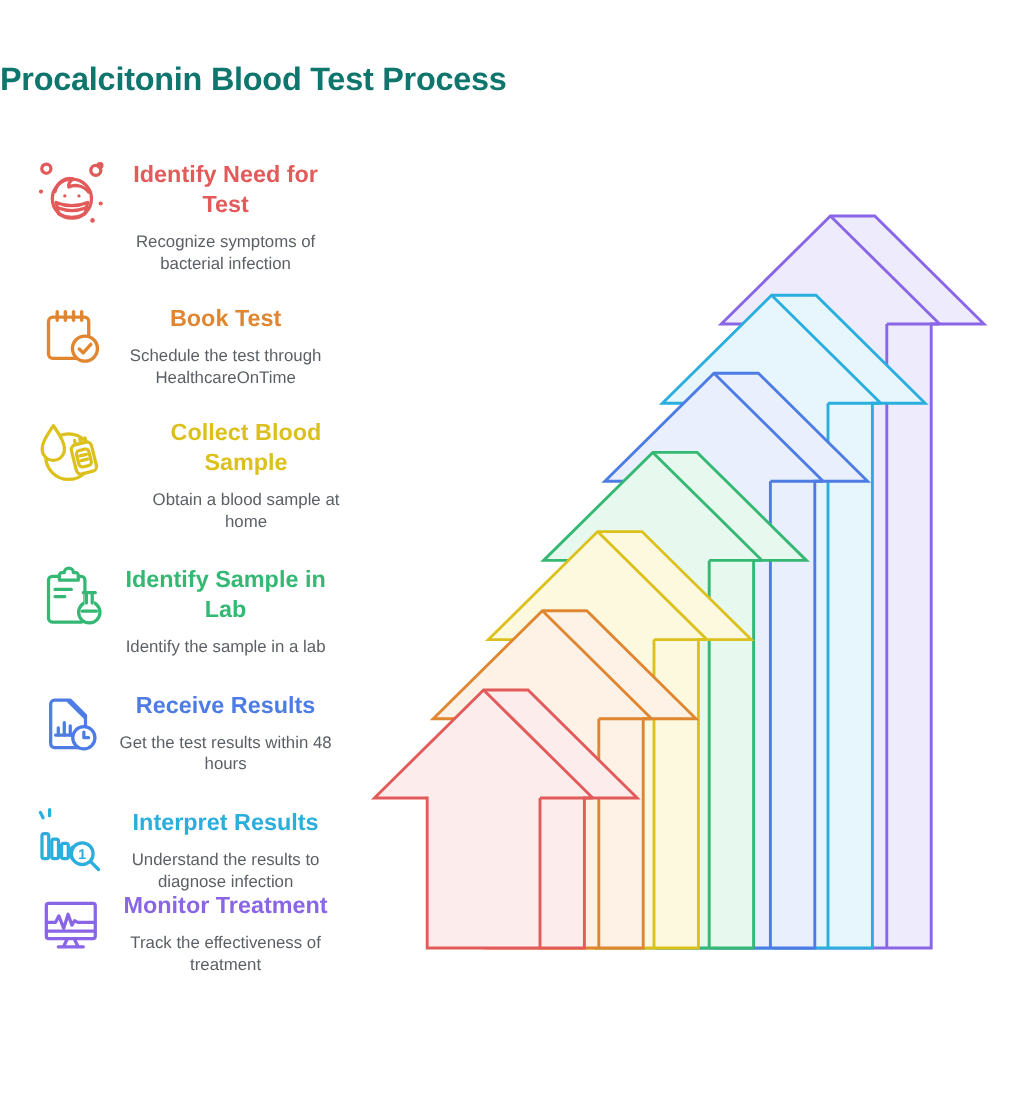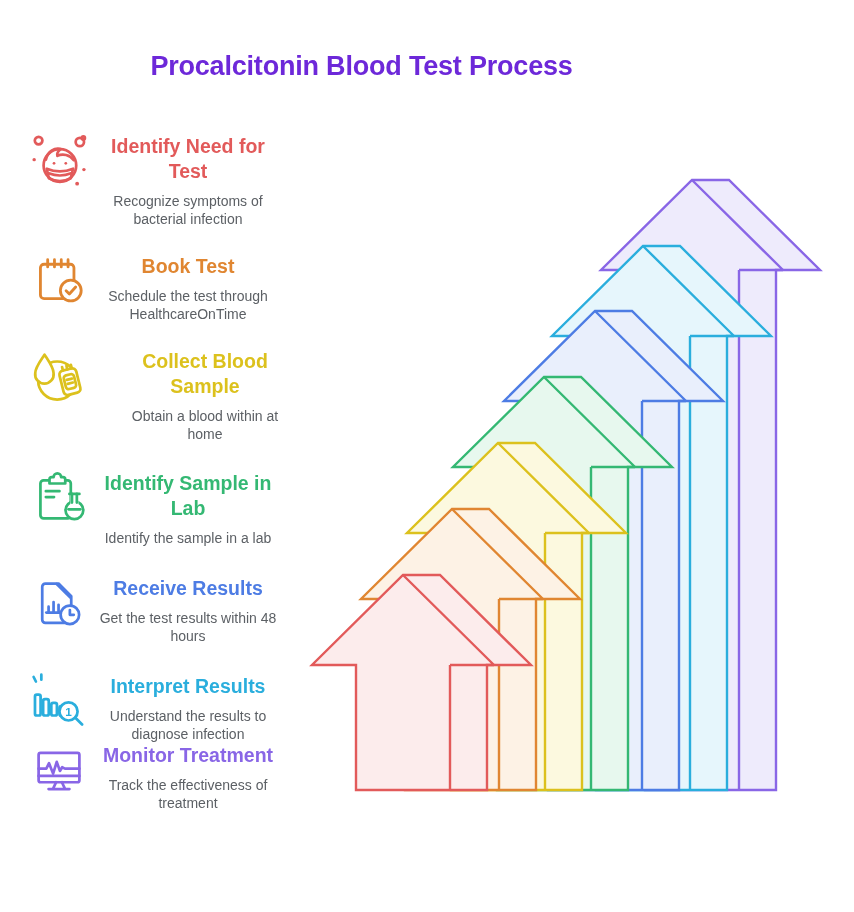--- a/index.html
+++ b/index.html
@@ -2,21 +2,21 @@
 <html><head>
 <meta charset="utf-8">
 <style>
   html,body{margin:0;padding:0;}
   body{
     width:854px;height:912px;position:relative;background:#ffffff;
     font-family:"Liberation Sans", sans-serif;overflow:hidden;
   }
   .page-title{
     position:absolute;top:51px;left:0;width:723px;margin:0;
-    text-align:center;font-size:27px;font-weight:700;color:#6d28d9;
+    text-align:left;font-size:27px;font-weight:700;color:#0f766e;
     letter-spacing:-0.2px;
   }
   #arrows-canvas{position:absolute;left:0;top:0;}
   .steps{position:absolute;left:0;top:0;width:300px;}
   .step{position:absolute;left:30px;display:flex;gap:10px;width:260px;}
   .s1{top:130px}.s2{top:250px}.s3{top:345px}.s4{top:467px}
   .s5{top:572px}.s6{top:670px}.s7{top:739px}
   .step-icon{flex:0 0 58px;width:58px;margin-top:2px;}
   .step-icon svg{display:block;width:58px;height:58px;}
   .step-txt{width:180px;padding-top:4px;text-align:center;}
@@ -117,21 +117,21 @@
             <rect x="34.5" y="24.5" width="19" height="27.5" rx="4.5" fill="#ffffff"></rect>
             <path d="M39.5 24.5 v-4 M44.5 24.5 v-4 M49.5 24.5 v-4"></path>
             <rect x="38.2" y="30.5" width="11.6" height="15.5" rx="3.2"></rect>
             <path d="M41 35.5 h6 M41 40 h6"></path>
           </g>
         </g>
       </svg>
     </div>
     <div class="step-txt">
       <h2 class="step-title">Collect Blood Sample</h2>
-      <p class="step-desc">Obtain a blood within at home</p>
+      <p class="step-desc">Obtain a blood sample at home</p>
     </div>
   </div>
 
   <div class="step s4" style="color: rgb(52, 184, 115);">
     <div class="step-icon">
       <svg viewBox="0 0 64 64">
         <g fill="none" stroke="currentColor" stroke-width="3" stroke-linecap="round" stroke-linejoin="round">
           <rect x="11.5" y="12.5" width="33.5" height="42" rx="3.5"></rect>
           <path d="M21.5 16 v-4.5 a2.5 2.5 0 0 1 2.5 -2.5 h2 a4.2 4.2 0 0 1 8.4 0 h2 a2.5 2.5 0 0 1 2.5 2.5 V16 Z" fill="#ffffff"></path>
           <path d="M17.5 24.5 h15 M17.5 31 h9"></path>

